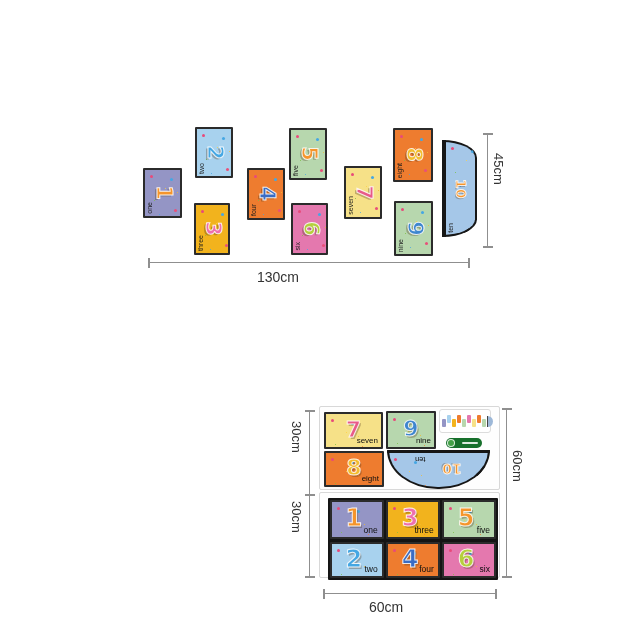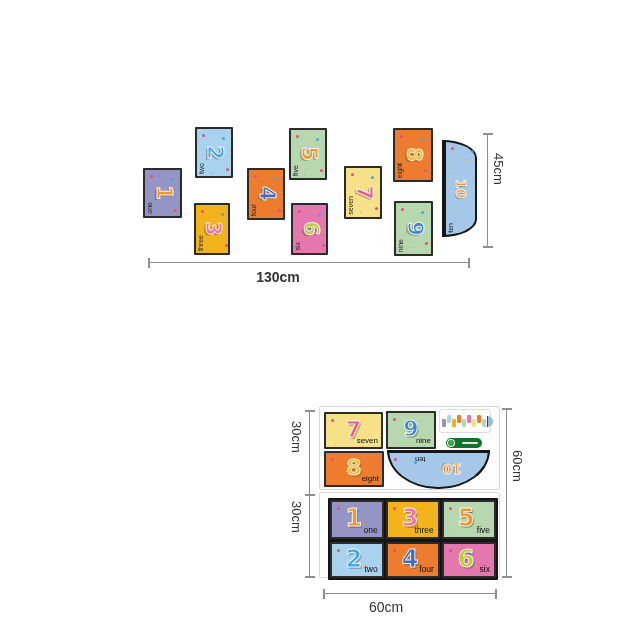--- a/index.html
+++ b/index.html
@@ -112,21 +112,21 @@
         <span class="vlabel">nine</span>
       </div>
       <div class="card arr ten-arr" style="background: rgb(165, 199, 232); left: 442px; top: 140px; width: 35px; height: 97px;">
         <span class="confetti"></span>
         <span class="num" style="color: rgb(245, 149, 43);">10</span>
         <span class="vlabel">ten</span>
       </div>
     </div>
 
   <div class="dim-h" style="left:148px;top:258px;width:322px;"></div>
-  <div class="dimlabel" style="left:238px;top:270px;width:80px;text-align:center;font-weight:bold;">130cm</div>
+  <div class="dimlabel" style="left:238px;top:270px;width:80px;text-align:center;">130cm</div>
 
   <div class="dim-v" style="left:483px;top:133px;height:115px;"></div>
   <div class="dimlabel v" style="left:492px;top:153px;">45cm</div>
 
   <div class="sheet" id="sheet-upper" style="left:319px;top:406px;width:181px;height:84px;">
     <div id="sheet-thumbnail">
         <div class="thumb-block" style="background: rgb(148, 149, 197); transform: translateY(2px);"></div>
         <div class="thumb-block" style="background: rgb(168, 210, 238); transform: translateY(-2px);"></div>
         <div class="thumb-block" style="background: rgb(242, 179, 29); transform: translateY(2px);"></div>
         <div class="thumb-block" style="background: rgb(238, 124, 47); transform: translateY(-2px);"></div>

